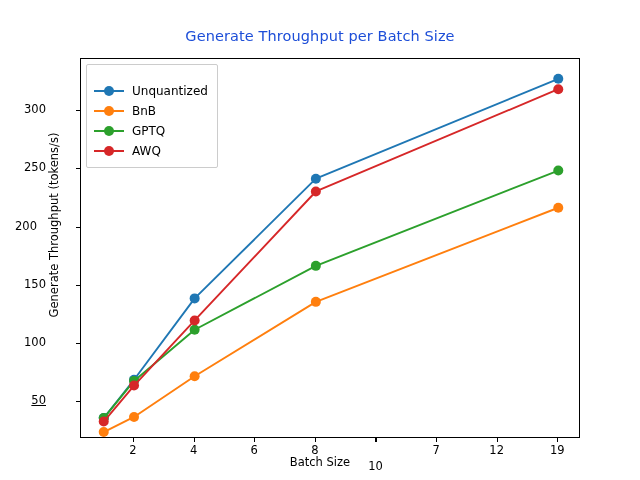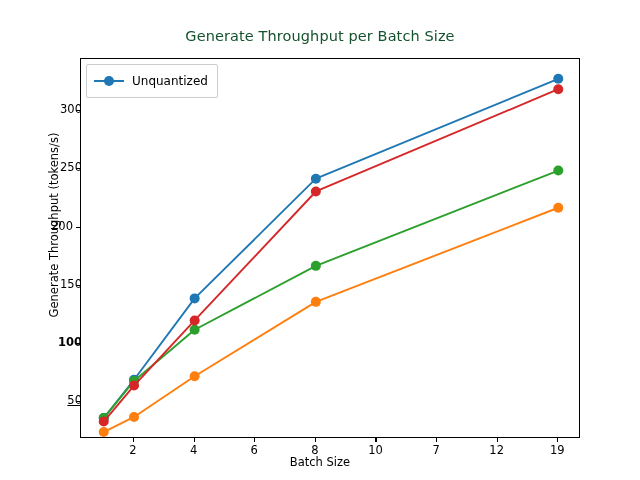--- a/index.html
+++ b/index.html
@@ -20,21 +20,21 @@
     height: 480px;
     background: #ffffff;
   }
   #chart-title {
     position: absolute;
     left: 0;
     top: 28px;
     width: 640px;
     text-align: center;
     font-size: 14.5px;
-    color: #14532d;
+    color: #1d4ed8;
     letter-spacing: 0.1px;
   }
   
   #plot-area {
     position: absolute;
     left: 80px;
     top: 58px;
     width: 500px;
     height: 380px;
     border: 1.1px solid #000000;
@@ -63,21 +63,21 @@
     left: -136px;
     top: 218px;
     width: 380px;
     text-align: center;
     font-size: 11.5px;
     transform: rotate(-90deg);
     transform-origin: center center;
   }
   .ytick-label {
     position: absolute;
-    right: 558px;
+    right: 594px;
     width: 40px;
     text-align: right;
     font-size: 11.5px;
     line-height: 11px;
     margin-top: -6px;
   }
   .xtick-label {
     position: absolute;
     top: 443px;
     width: 40px;
@@ -99,21 +99,21 @@
     height: 4px;
     background: #000000;
   }
   #legend {
     position: absolute;
     left: 86px;
     top: 64px;
     background: #ffffff;
     border: 1px solid #cccccc;
     border-radius: 2px;
-    padding: 6px 9px 6px 7px;
+    padding: 16px 9px 6px 7px;
     box-sizing: border-box;
   }
   .legend-row {
     display: flex;
     align-items: center;
     height: 20px;
   }
   .legend-swatch {
     width: 30px;
     height: 14px;
@@ -146,32 +146,32 @@
 
 <div id="figure">
 
   <div id="chart-title">Generate Throughput per Batch Size</div>
 
   <div id="ylabel">Generate Throughput (tokens/s)</div>
   <div id="xlabel">Batch Size</div>
 
   <div id="ytick-labels">
       <div class="ytick-label" style="top: 400.813px; text-decoration: underline;">50</div>
-      <div class="ytick-label" style="top: 342.709px; font-weight: bold;">100</div>
+      <div class="ytick-label" style="top: 342.709px;">100</div>
       <div class="ytick-label" style="top: 284.606px;">150</div>
       <div class="ytick-label" style="top: 226.502px; text-align: center;">200</div>
       <div class="ytick-label" style="top: 168.398px; text-align: right;">250</div>
       <div class="ytick-label" style="top: 110.294px;">300</div>
     </div>
   <div id="xtick-labels">
       <div class="xtick-label" style="left: 133.03px;">2</div>
       <div class="xtick-label" style="left: 193.636px;">4</div>
       <div class="xtick-label" style="left: 254.242px;">6</div>
       <div class="xtick-label" style="left: 314.848px;">8</div>
-      <div class="xtick-label" style="left: 375.455px;">10</div>
+      <div class="xtick-label" style="left: 375.455px; margin-top: 16px;">10</div>
       <div class="xtick-label" style="left: 436.061px;">7</div>
       <div class="xtick-label" style="left: 496.667px;">12</div>
       <div class="xtick-label" style="left: 557.273px;">19</div>
     </div>
   <div id="tick-marks">
       <div class="ytick-mark" style="top: 400.813px;"></div>
       <div class="ytick-mark" style="top: 342.709px;"></div>
       <div class="ytick-mark" style="top: 284.606px;"></div>
       <div class="ytick-mark" style="top: 226.502px;"></div>
       <div class="ytick-mark" style="top: 168.398px;"></div>
@@ -224,15 +224,36 @@
   </div>
 
   <div id="legend">
       <div class="legend-row">
         <span class="legend-swatch">
           <span class="lg-line" style="background: rgb(31, 119, 180);"></span>
           <span class="lg-dot" style="background: rgb(31, 119, 180);"></span>
         </span>
         <span class="legend-label">Unquantized</span>
       </div>
+      <div class="legend-row">
+        <span class="legend-swatch">
+          <span class="lg-line" style="background: rgb(255, 127, 14);"></span>
+          <span class="lg-dot" style="background: rgb(255, 127, 14);"></span>
+        </span>
+        <span class="legend-label">BnB</span>
+      </div>
+      <div class="legend-row">
+        <span class="legend-swatch">
+          <span class="lg-line" style="background: rgb(44, 160, 44);"></span>
+          <span class="lg-dot" style="background: rgb(44, 160, 44);"></span>
+        </span>
+        <span class="legend-label">GPTQ</span>
+      </div>
+      <div class="legend-row">
+        <span class="legend-swatch">
+          <span class="lg-line" style="background: rgb(214, 39, 40);"></span>
+          <span class="lg-dot" style="background: rgb(214, 39, 40);"></span>
+        </span>
+        <span class="legend-label">AWQ</span>
+      </div>
     </div>
 
 </div>
 
 </body></html>

